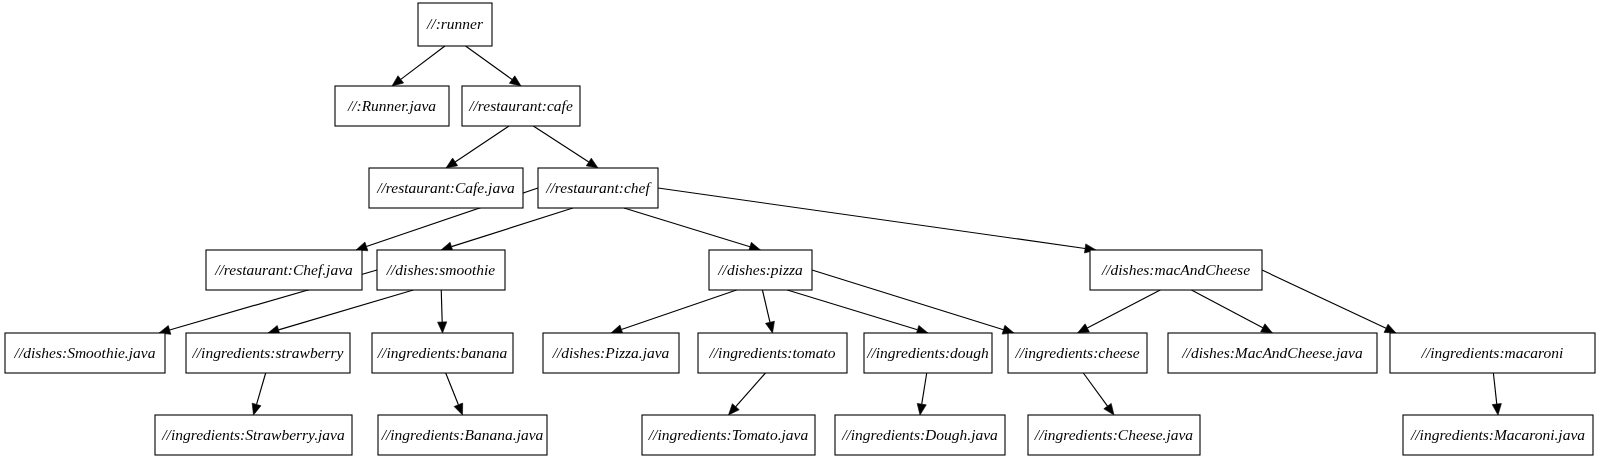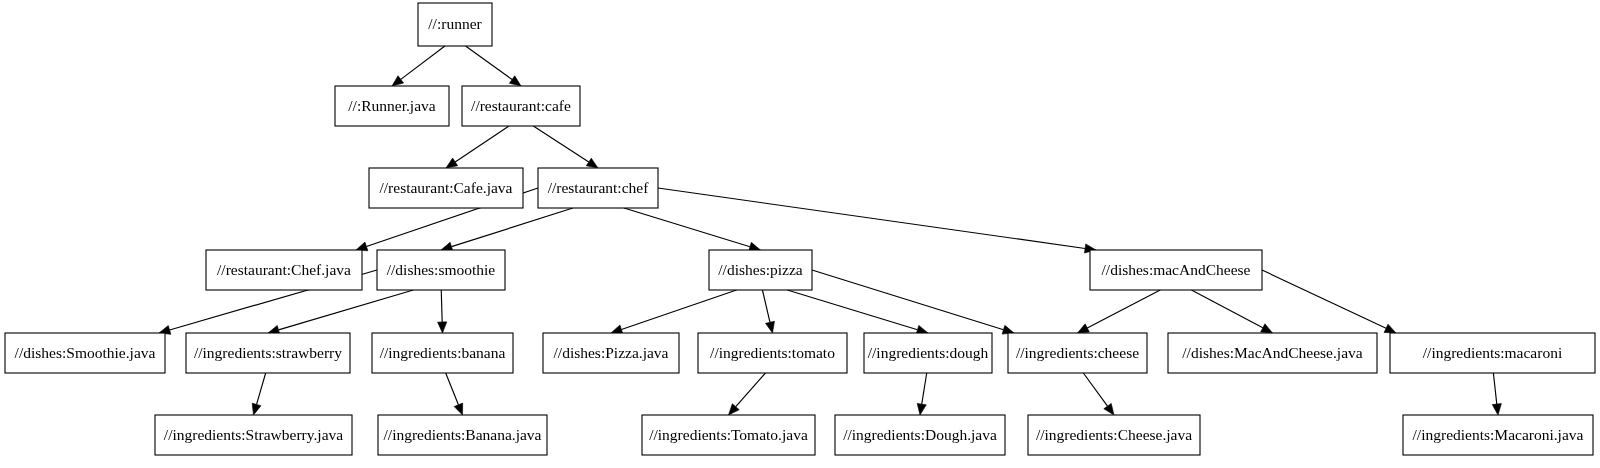--- a/index.html
+++ b/index.html
@@ -7,20 +7,21 @@
     padding: 0;
     background: #ffffff;
   }
   #graph-root {
     position: relative;
     width: 1600px;
     height: 468px;
     background: #ffffff;
     font-family: "Liberation Serif", "DejaVu Serif", serif;
     overflow: hidden;
+    font-style: italic;
   }
   #graph-svg {
     position: absolute;
     top: 0;
     left: 0;
     width: 1600px;
     height: 468px;
     display: block;
   }
   .node-box {

